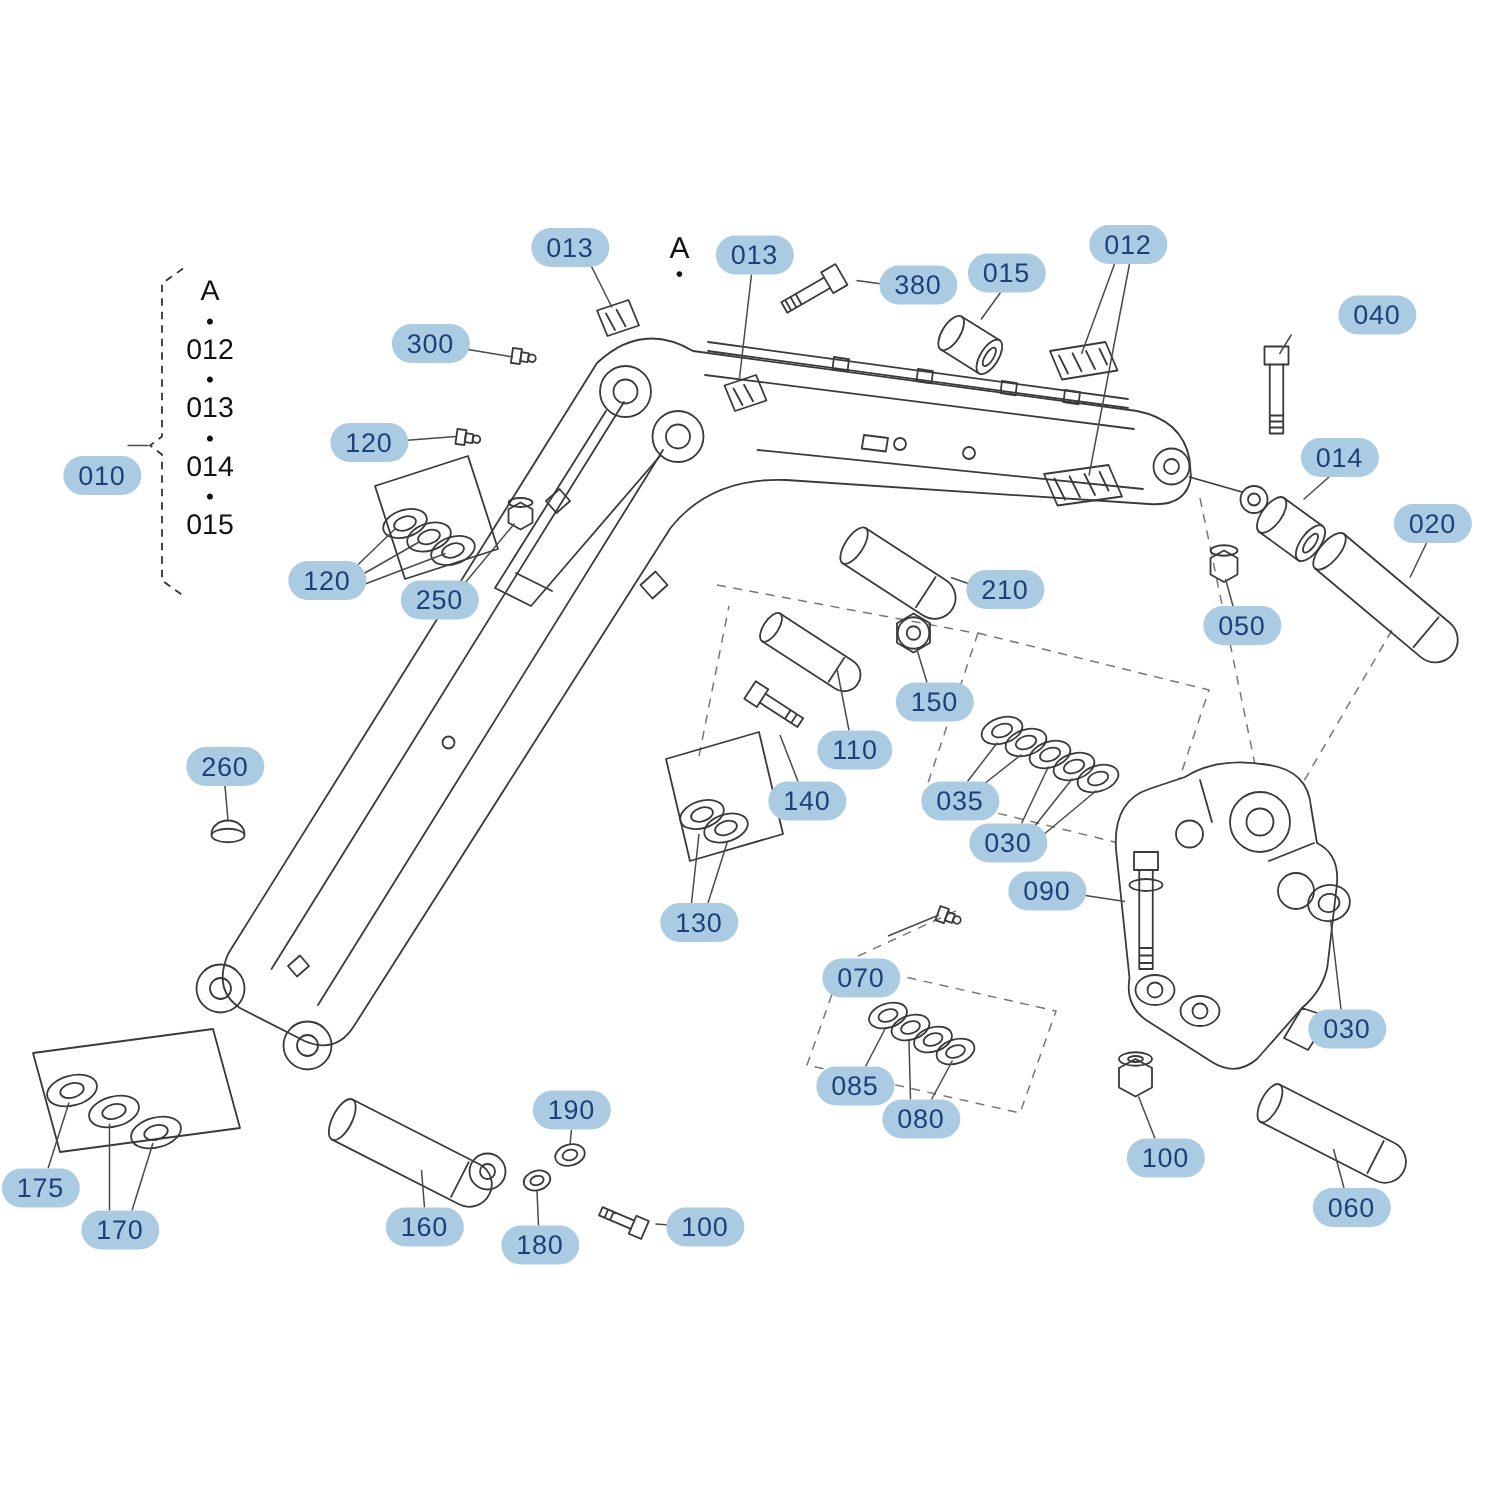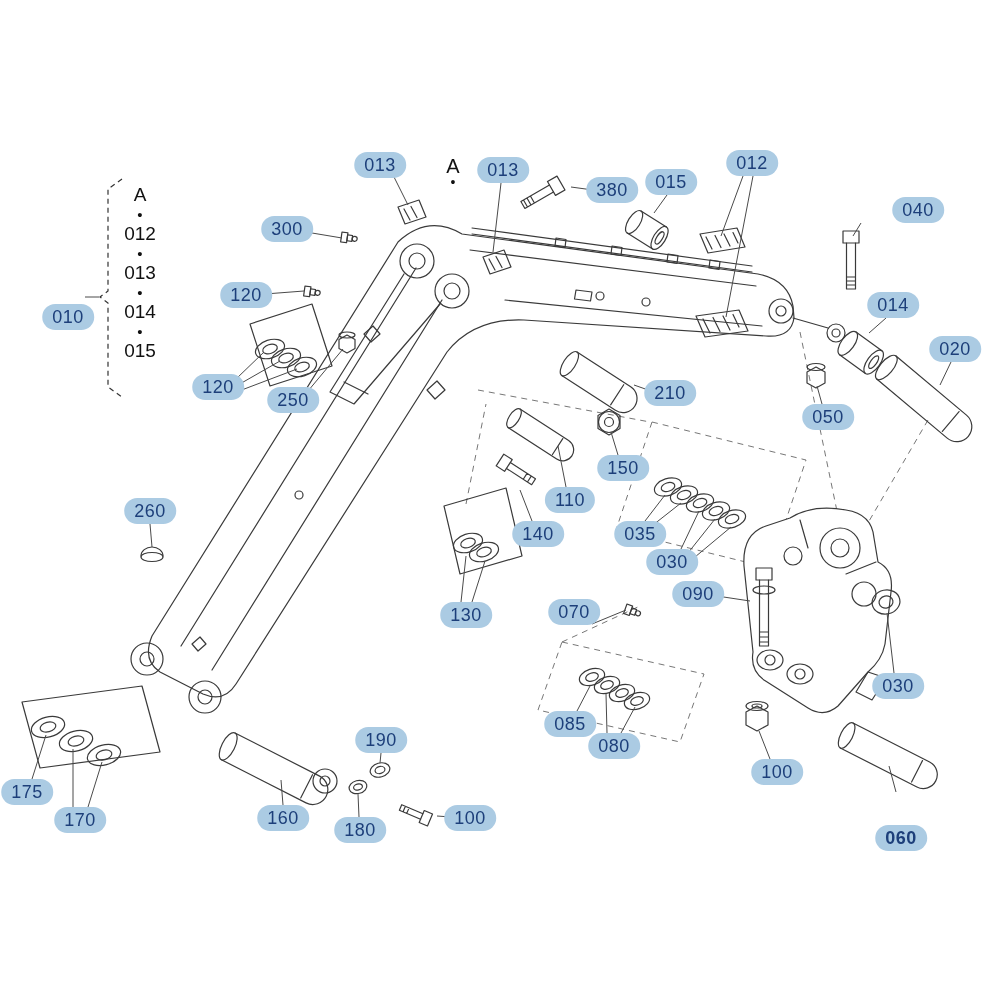--- a/index.html
+++ b/index.html
@@ -421,27 +421,27 @@
       <div class="callout" style="left: 293px; top: 400px;">250</div>
       <div class="callout" style="left: 670px; top: 393px;">210</div>
       <div class="callout" style="left: 828px; top: 417px;">050</div>
       <div class="callout" style="left: 623px; top: 468px;">150</div>
       <div class="callout" style="left: 570px; top: 500px;">110</div>
       <div class="callout" style="left: 538px; top: 534px;">140</div>
       <div class="callout" style="left: 640px; top: 534px;">035</div>
       <div class="callout" style="left: 672px; top: 562px;">030</div>
       <div class="callout" style="left: 150px; top: 511px;">260</div>
       <div class="callout" style="left: 698px; top: 594px;">090</div>
-      <div class="callout" style="left: 574px; top: 612px;">070</div>
+      <div class="callout" style="left: 574px; top: 652px;">070</div>
       <div class="callout" style="left: 466px; top: 615px;">130</div>
       <div class="callout" style="left: 898px; top: 686px;">030</div>
       <div class="callout" style="left: 570px; top: 724px;">085</div>
       <div class="callout" style="left: 614px; top: 746px;">080</div>
       <div class="callout" style="left: 777px; top: 772px;">100</div>
-      <div class="callout" style="left: 901px; top: 838px; font-weight: bold;">060</div>
+      <div class="callout" style="left: 901px; top: 805px;">060</div>
       <div class="callout" style="left: 27px; top: 792px;">175</div>
       <div class="callout" style="left: 80px; top: 820px;">170</div>
       <div class="callout" style="left: 283px; top: 818px;">160</div>
       <div class="callout" style="left: 381px; top: 740px;">190</div>
       <div class="callout" style="left: 360px; top: 830px;">180</div>
       <div class="callout" style="left: 470px; top: 818px;">100</div>
     </div>
 
 </div>
 

